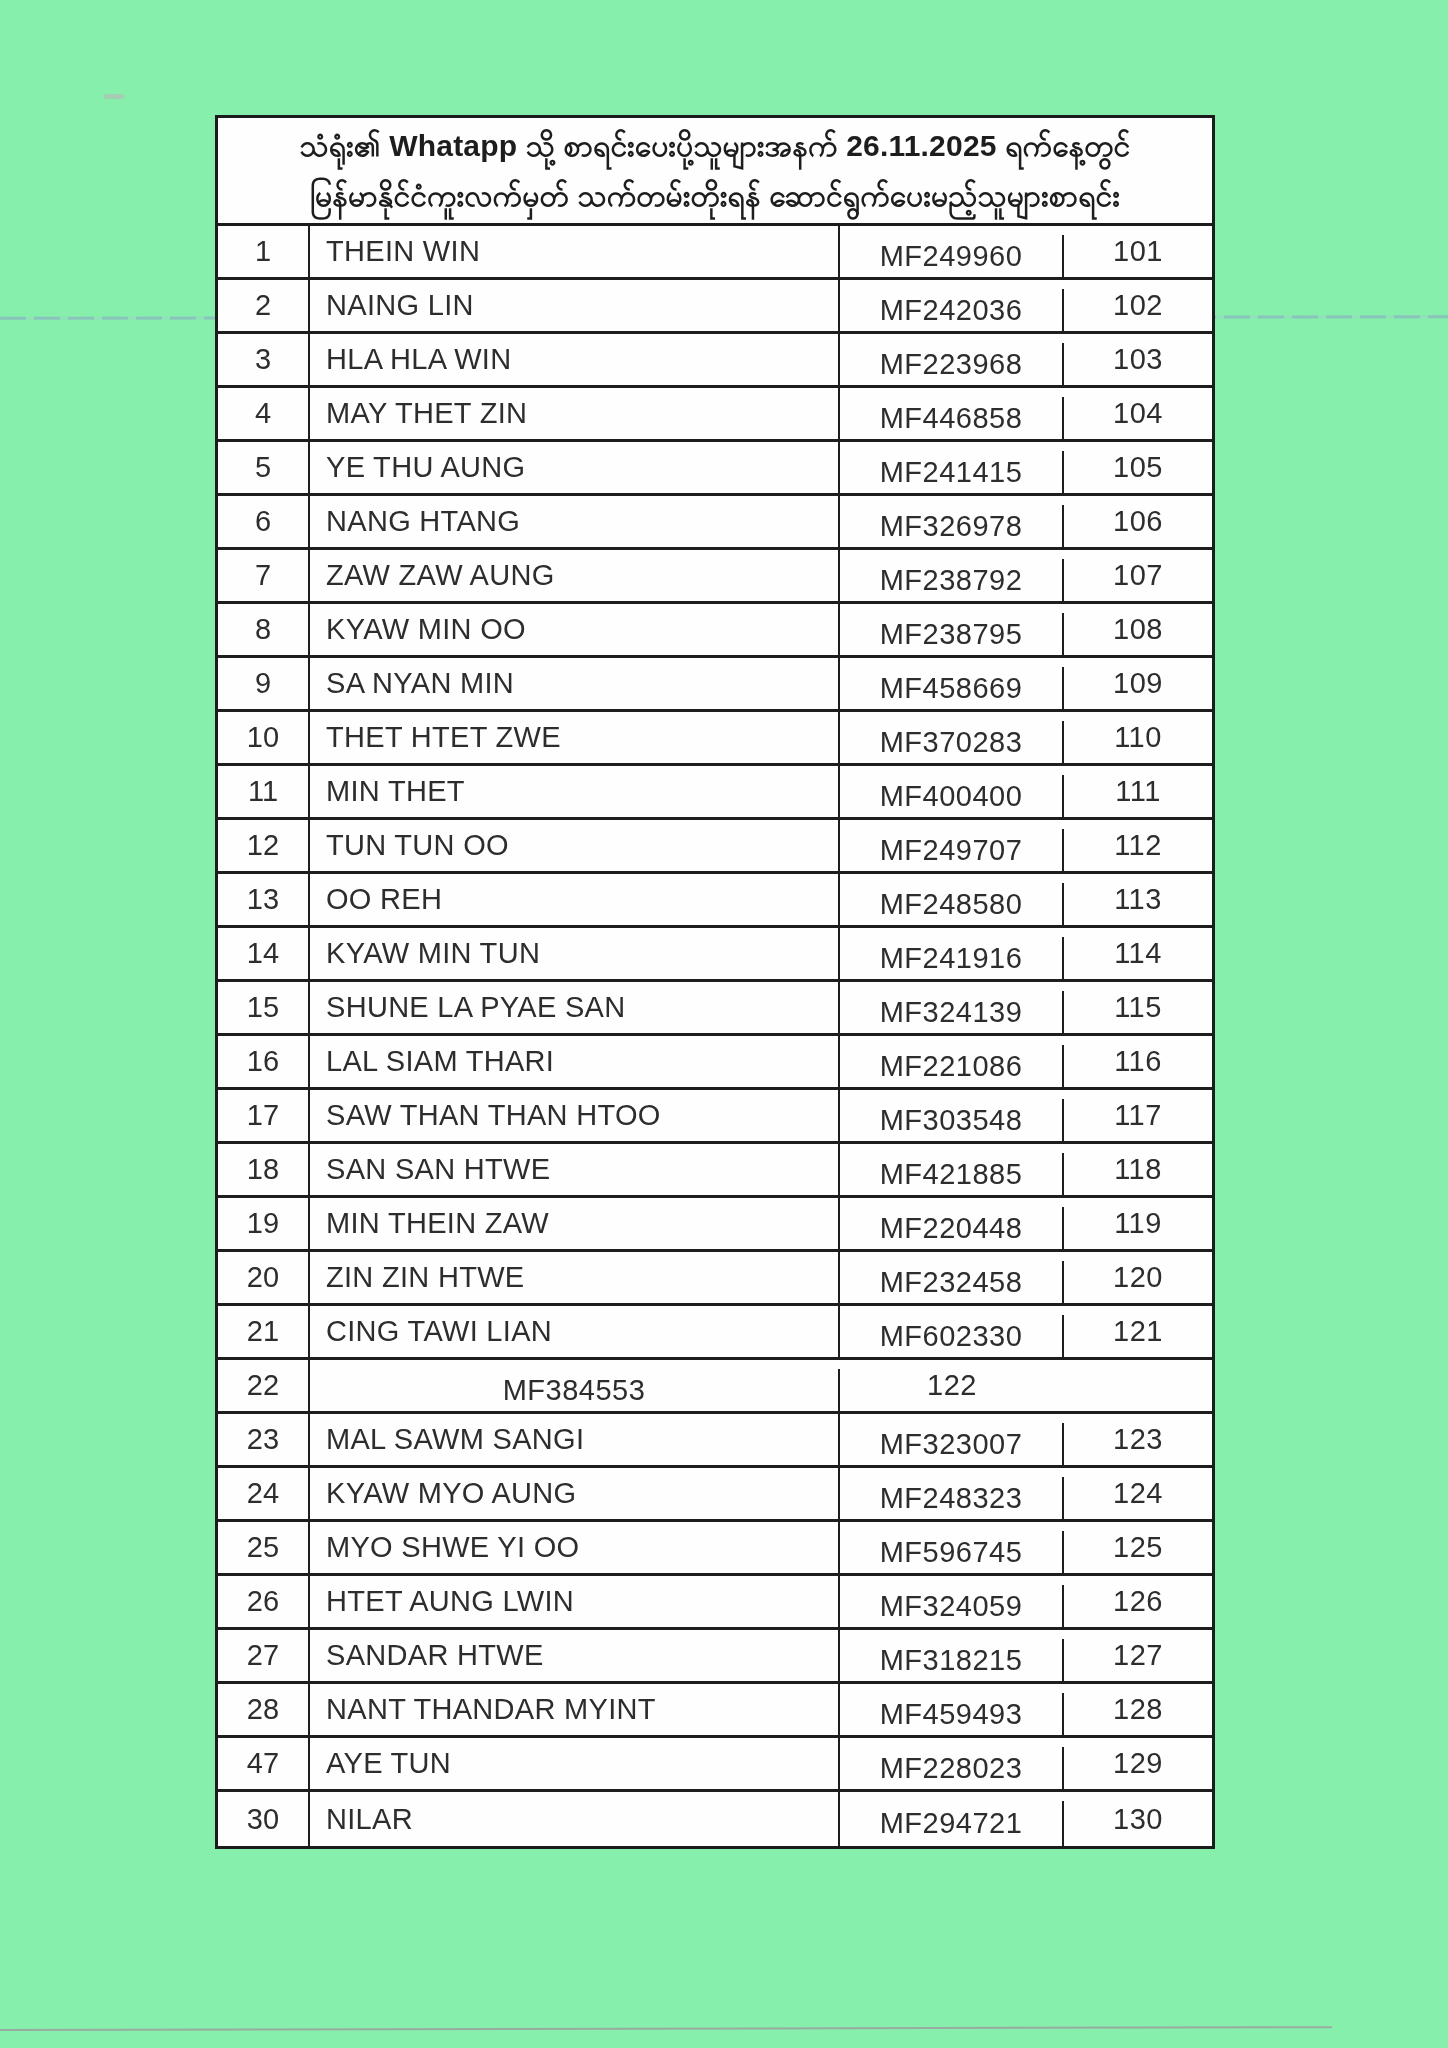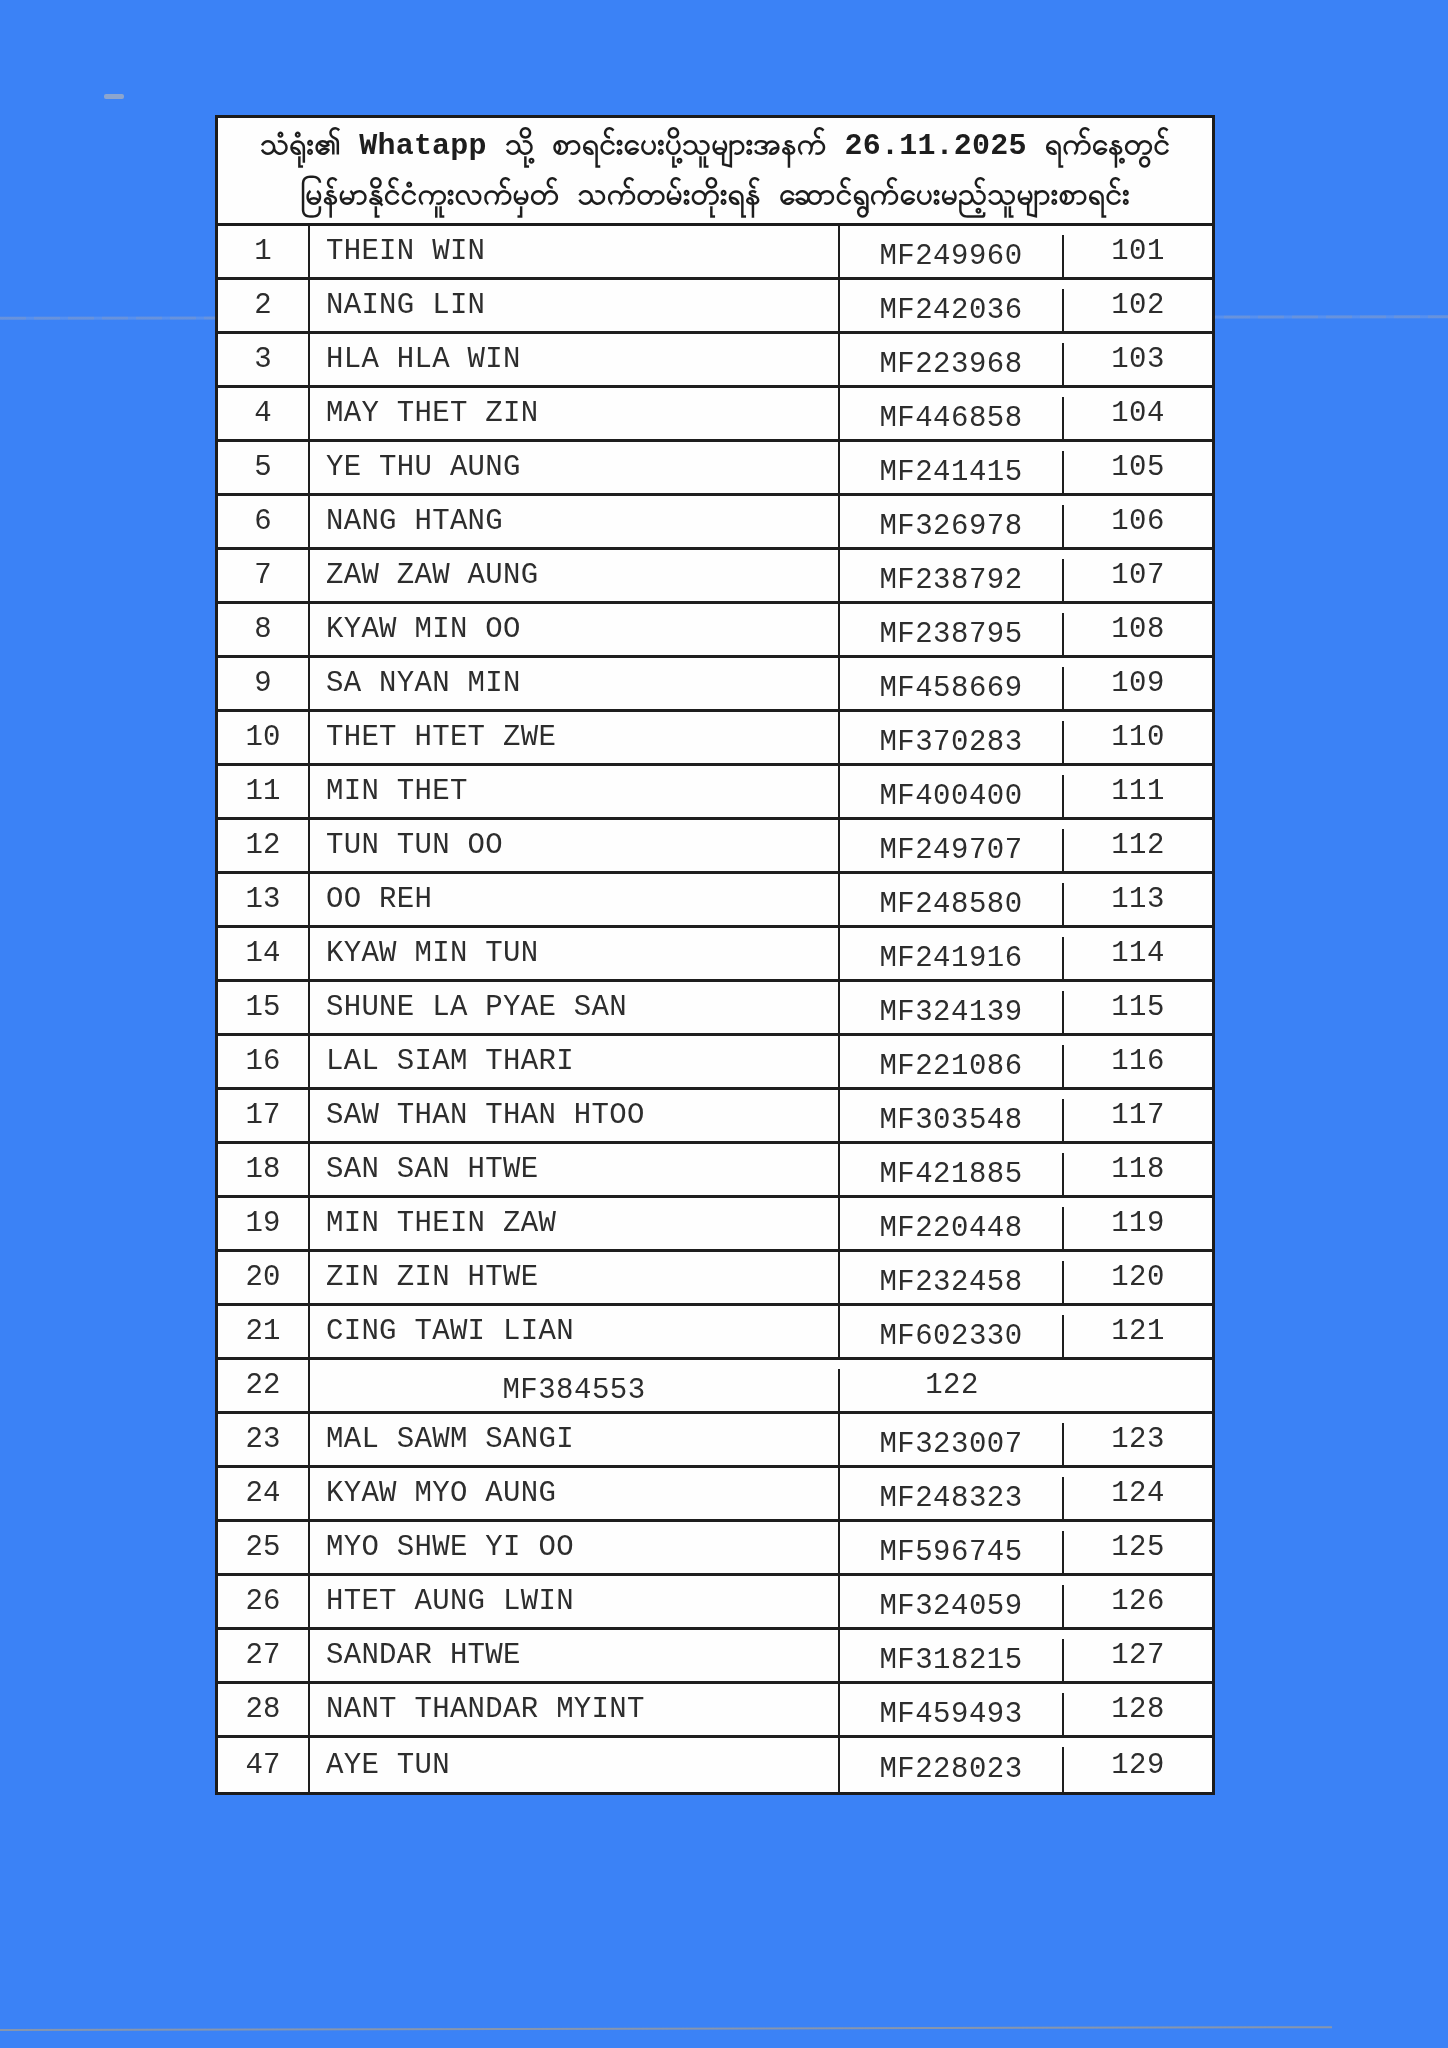--- a/index.html
+++ b/index.html
@@ -4,23 +4,23 @@
 <style>
   html, body {
     margin: 0;
     padding: 0;
     background: #e8e8e8;
   }
   .page {
     position: relative;
     width: 1448px;
     height: 2048px;
-    background: #3b82f6;
+    background: #86efac;
     overflow: hidden;
-    font-family: Liberation Mono, monospace;
+    font-family: Liberation Sans, sans-serif;
     color: #2d2d2d;
   }
 
   
   .top-left-mark {
     position: absolute;
     left: 104px;
     top: 94px;
     width: 20px;
     height: 5px;
@@ -329,17 +329,23 @@
     <div class="cell cell-code">128</div>
   </div>
 
   <div class="row">
     <div class="cell cell-no">47</div>
     <div class="cell cell-name">AYE TUN</div>
     <div class="cell cell-passport">MF228023</div>
     <div class="cell cell-code">129</div>
   </div>
 
+  <div class="row">
+    <div class="cell cell-no">30</div>
+    <div class="cell cell-name">NILAR</div>
+    <div class="cell cell-passport">MF294721</div>
+    <div class="cell cell-code">130</div>
+  </div>
 </div>
   </div>
 
   <div class="bottom-edge-line"></div>
 </div>
 
 </body></html>

